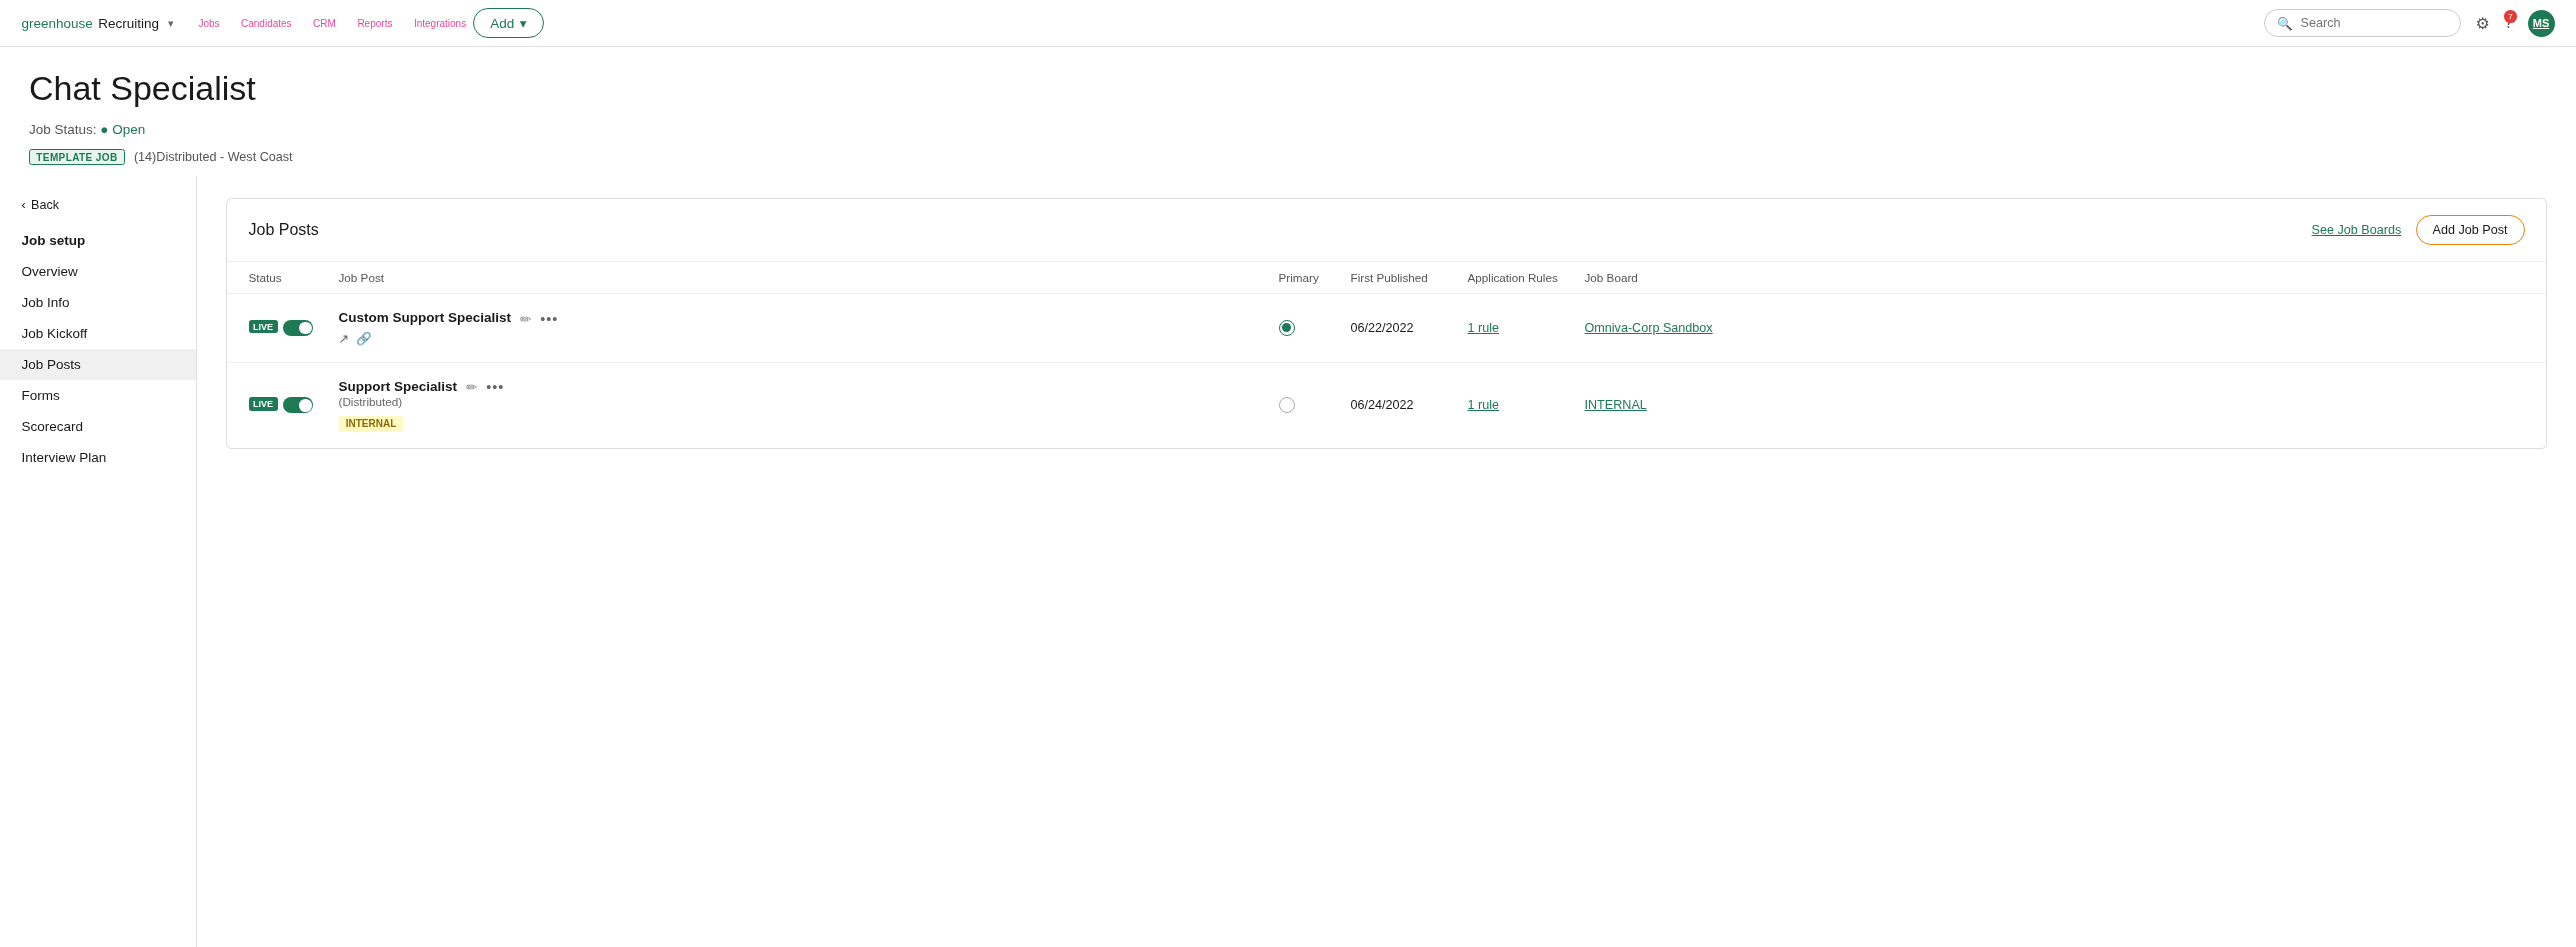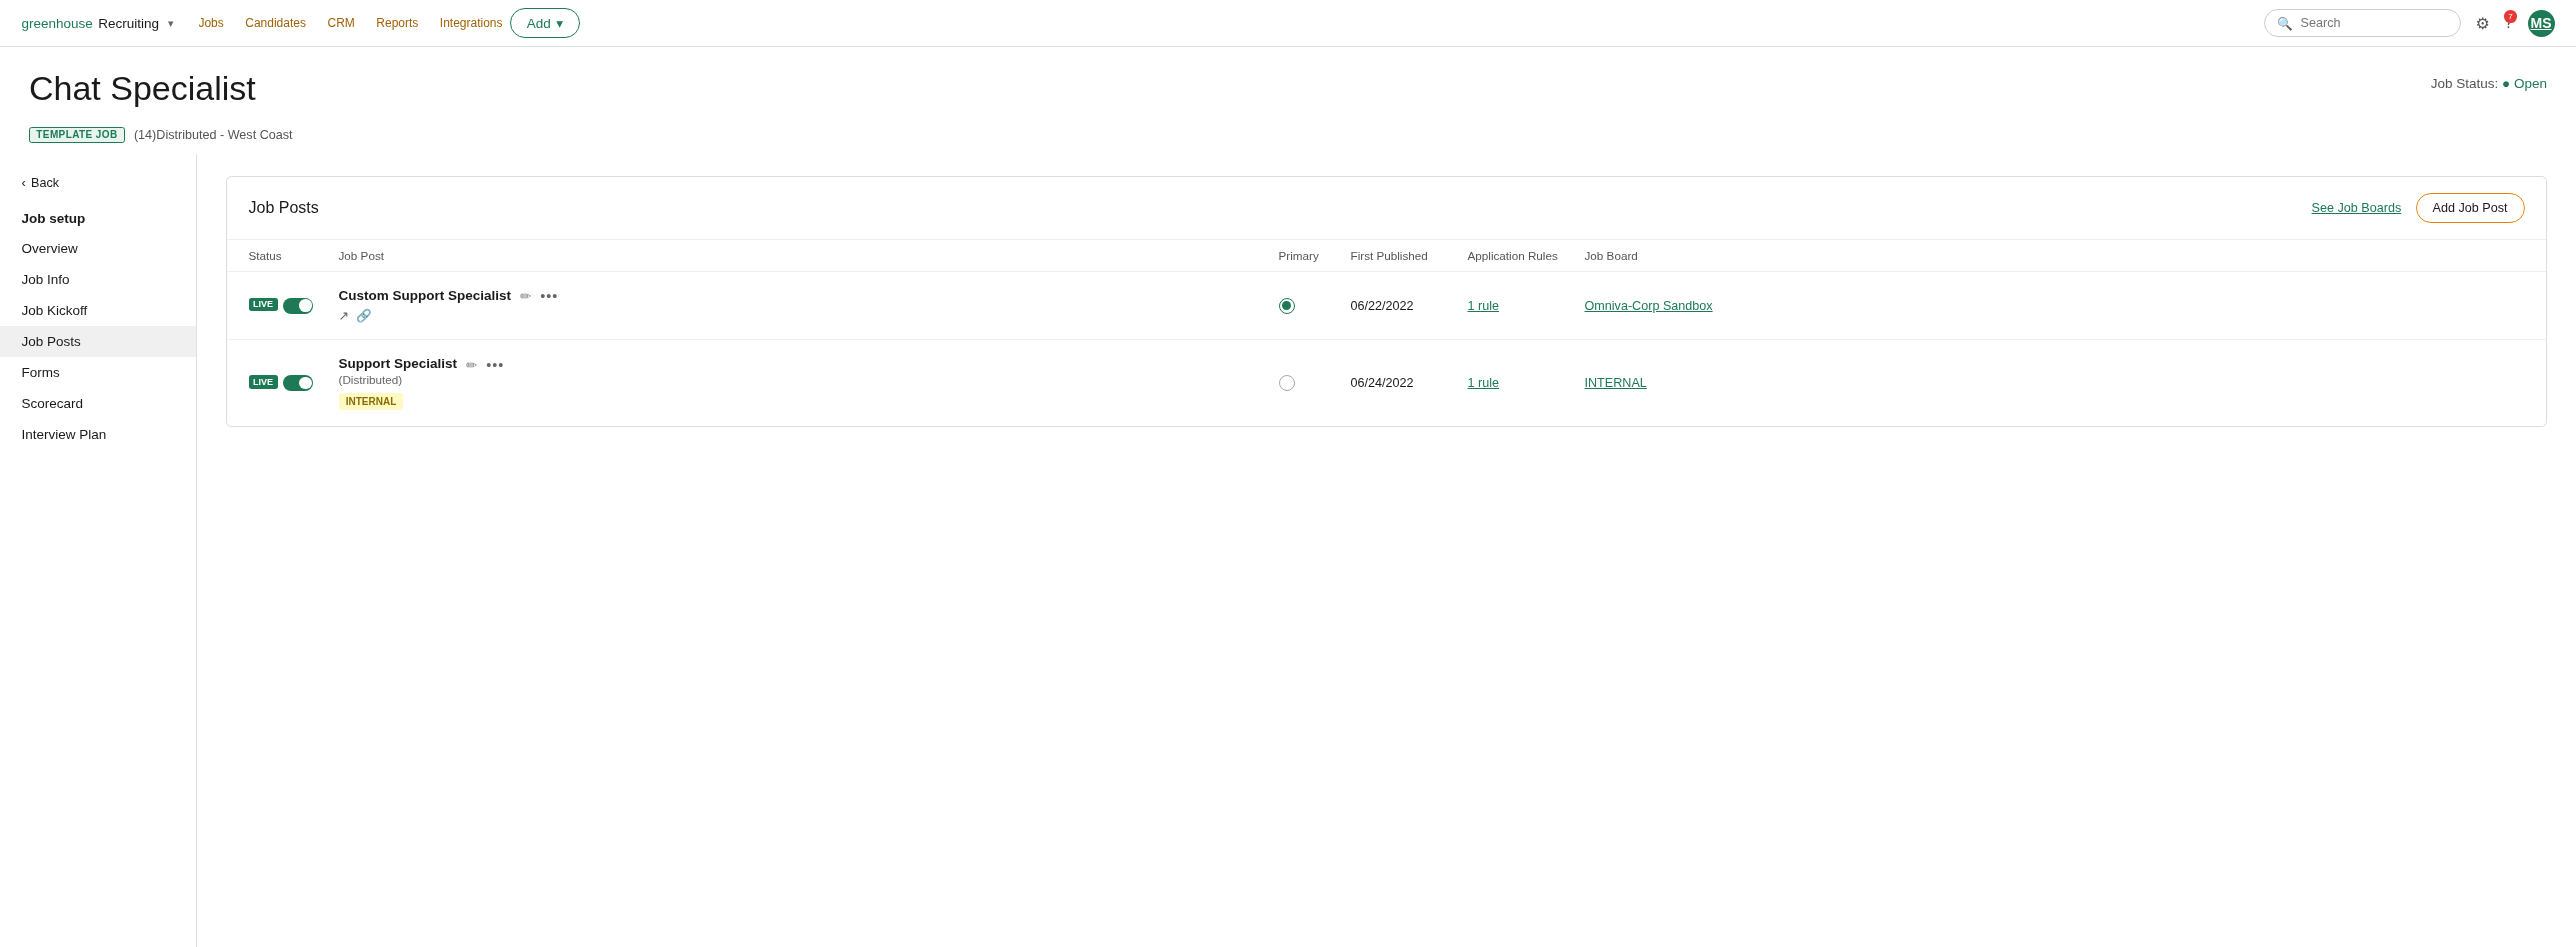--- a/index.html
+++ b/index.html
@@ -8,40 +8,40 @@
     
     .top-nav {
       display: flex; align-items: center; padding: 0 21.5px; height: 47px;
       border-bottom: 0.9px solid #e0e0e0; background: #fff; position: relative; z-index: 10;
     }
     .nav-logo { display: flex; align-items: center; gap: 5.4px; margin-right: 25px; }
     .logo-text-green { color: #1d7a55; font-size: 13.5px; }
     .logo-text { color: #1a1a1a; font-size: 13.5px; font-weight: 500; }
     .nav-chevron { color: #666; font-size: 10.8px; margin-left: 3.6px; }
     .nav-links { display: flex; align-items: center; gap: 21.5px; }
-    .nav-link { color: #a16207; text-decoration: none; font-size: 12px; cursor: pointer; }
+    .nav-link { color: #ec4899; text-decoration: none; font-size: 10px; cursor: pointer; }
     .add-btn {
       display: flex; align-items: center; gap: 5.4px; padding: 6.3px 16px;
       border: 1.8px solid #1d7a55; border-radius: 18px; color: #1d7a55;
       background: #fff; font-size: 13.5px; font-weight: 500; cursor: pointer; margin-left: 7.2px;
     }
     .nav-right { margin-left: auto; display: flex; align-items: center; gap: 14.4px; }
     .search-box {
       display: flex; align-items: center; gap: 7.2px; padding: 5.4px 12.6px;
       border: 0.9px solid #ccc; border-radius: 18px; width: 197px; background: #fff;
     }
     .search-icon { color: #888; font-size: 12.6px; }
     .search-input { border: none; outline: none; font-size: 12.6px; color: #888; background: transparent; width: 100%; }
     .nav-icon-btn { background: none; border: none; cursor: pointer; color: #555; font-size: 16px; position: relative; }
     .notif-badge {
       position: absolute; top: -3.6px; right: -3.6px; background: #e53935; color: #fff;
       border-radius: 50%; width: 12.6px; height: 12.6px; font-size: 8px;
       display: flex; align-items: center; justify-content: center;
     }
-    .avatar { width: 27px; height: 27px; border-radius: 50%; background: #1d7a55; color: #fff; display: flex; align-items: center; justify-content: center; font-size: 14px; font-weight: 600; text-decoration: underline; }
+    .avatar { width: 27px; height: 27px; border-radius: 50%; background: #1d7a55; color: #fff; display: flex; align-items: center; justify-content: center; font-size: 11px; font-weight: 600; text-decoration: underline; }
 
     
     .page-header { padding: 21.5px 29px 10.8px; }
     .page-title { font-size: 34px; font-weight: 300; color: #1a1a1a; margin-bottom: 7.2px; }
     .page-meta { display: flex; align-items: center; gap: 9px; margin-top: 12px; }
     .template-badge {
       background: #e8f5ee; color: #1d7a55; border: 0.9px solid #1d7a55;
       border-radius: 2.7px; font-size: 10px; font-weight: 700; padding: 1.8px 6.3px; letter-spacing: 0.4px;
     }
     .location-text { color: #555; font-size: 12.6px; }
@@ -131,21 +131,21 @@
     <button class="nav-icon-btn">⚙</button>
     <button class="nav-icon-btn" style="position:relative;">
       ?
       <span class="notif-badge">7</span>
     </button>
     <div class="avatar">MS</div>
   </div>
 </nav>
 
 <div class="page-header">
-  <div style="display:flex; align-items:flex-start; justify-content:space-between;">
+  <div style="display:flex; align-items:flex-start; justify-content:space-between;flex-direction:column;">
     <h1 class="page-title">Chat Specialist</h1>
     <div style="margin-top:7.2px; font-size:13.5px; color:#555;">
       <span>Job Status:</span>
       <span class="status-dot">● </span><span style="color:#1d7a55;">Open</span>
     </div>
   </div>
   <div class="page-meta">
     <span class="template-badge">TEMPLATE JOB</span>
     <span class="location-text">(14)Distributed - West Coast</span>
   </div>

